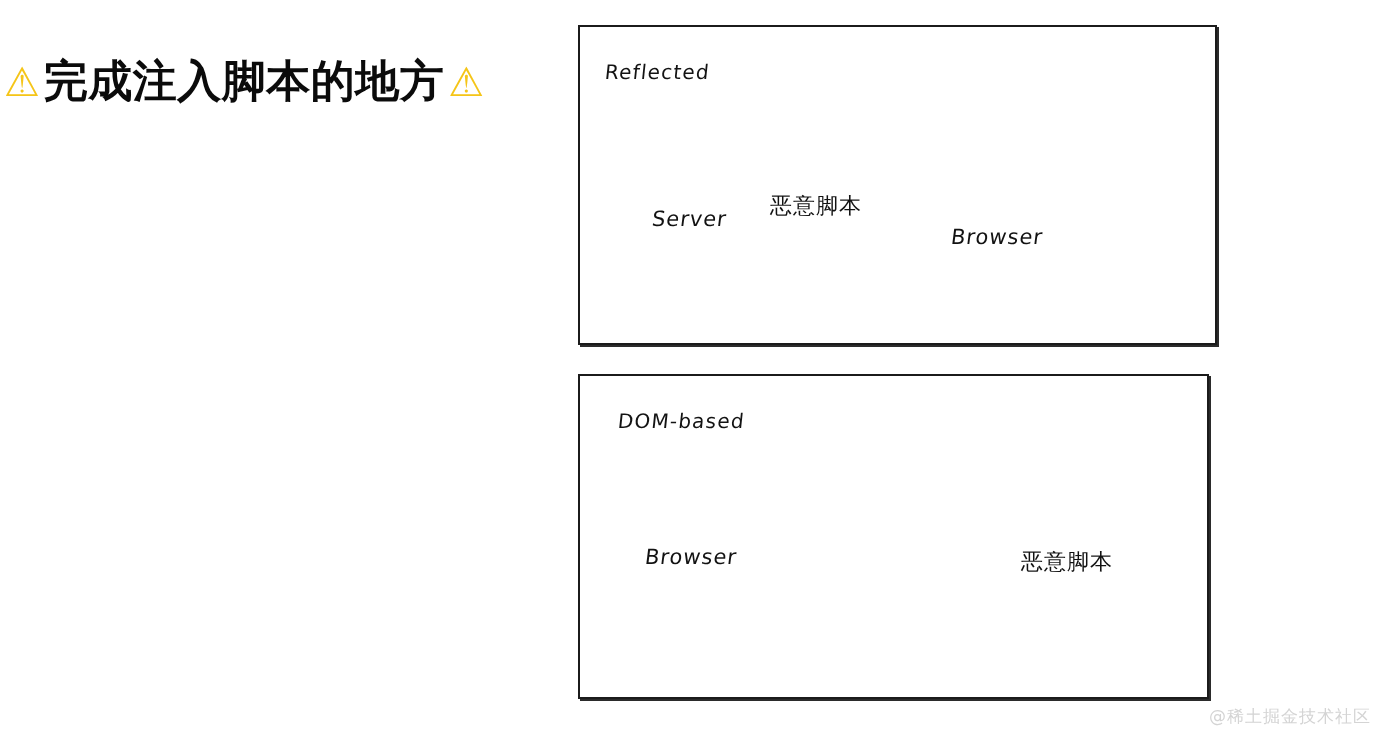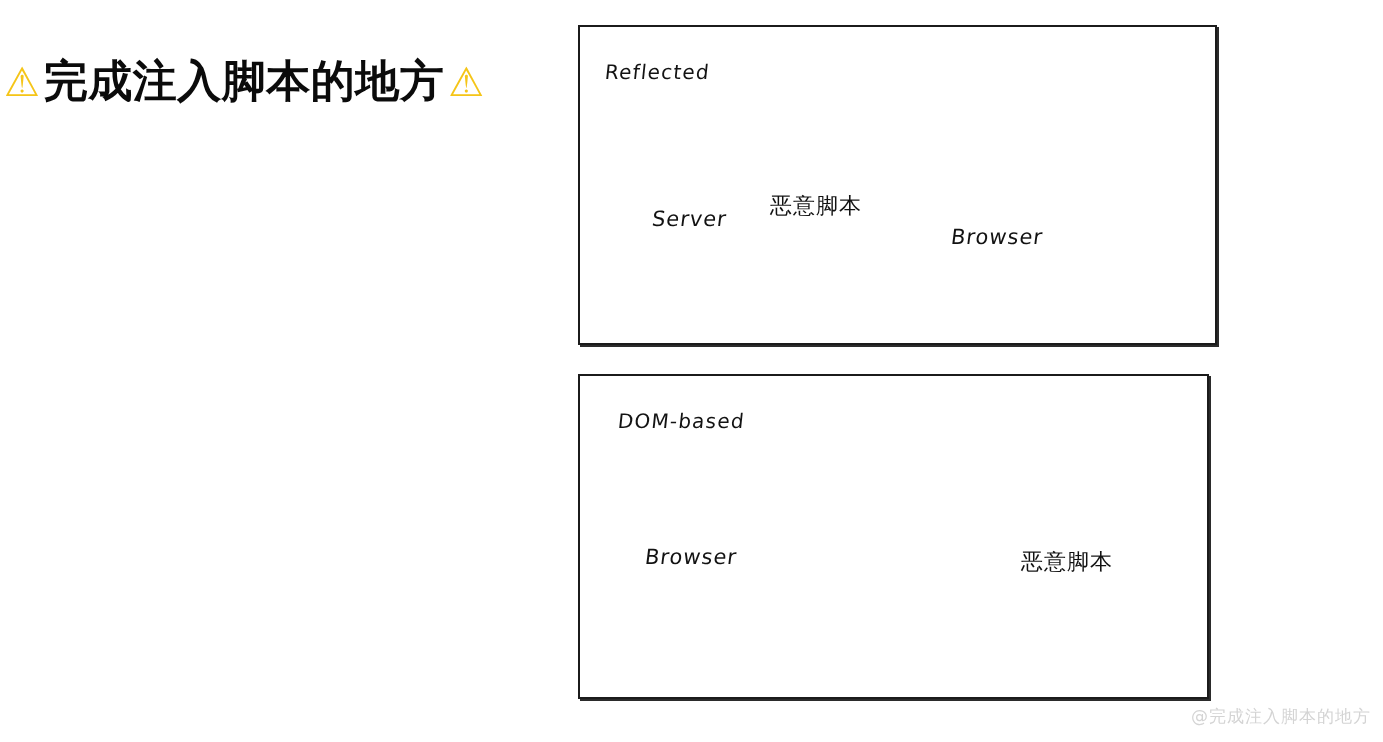--- a/index.html
+++ b/index.html
@@ -176,13 +176,13 @@
 <div class="panel-title" style="left:605px; top:60px;">Reflected</div>
 <div class="lbl lbl-hand" style="left:652px; top:207px;">Server</div>
 <div class="lbl lbl-cjk" style="left:770px; top:177px;">恶意脚本</div>
 <div class="lbl lbl-hand" style="left:951px; top:225px;">Browser</div>
 
 <div class="panel" id="panel-dom"></div>
 <div class="panel-title" style="left:618px; top:409px;">DOM-based</div>
 <div class="lbl lbl-hand" style="left:645px; top:545px;">Browser</div>
 <div class="lbl lbl-cjk" style="left:1021px; top:533px;">恶意脚本</div>
 
-<div class="watermark">@完成注入脚本的地方</div>
+<div class="watermark">@稀土掘金技术社区</div>
 
 </body></html>

